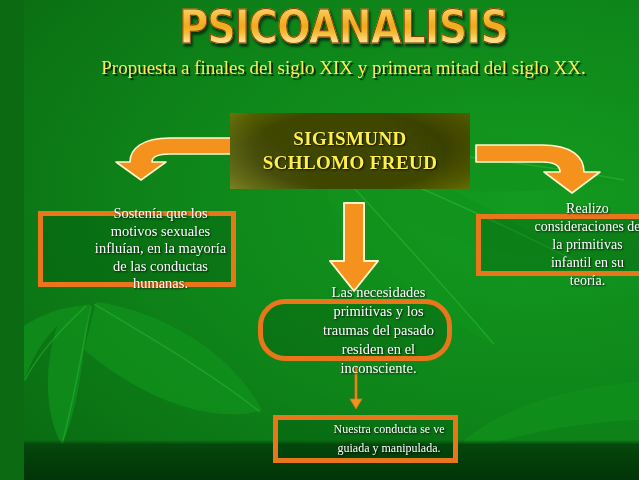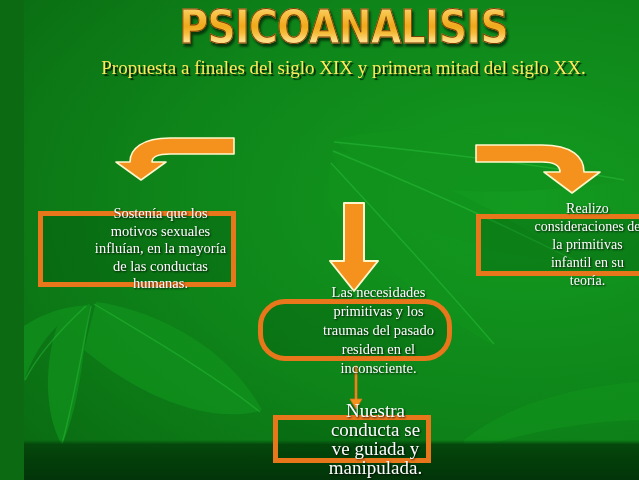--- a/index.html
+++ b/index.html
@@ -81,21 +81,21 @@
     text-align:center;
     font-family:"Liberation Serif", serif;
     color:#ffffff;
     text-shadow:1px 1px 2px rgba(0,0,0,.8);
     padding-left:47px;
   }
   .tbox .inner{padding:0 4px;}
   #box-left{left:14px;top:211px;width:198px;height:76px;font-size:14.5px;line-height:17.5px;}
   #box-right{left:452px;top:214px;width:176px;height:62px;font-size:14px;line-height:18px;}
   #box-mid{left:234px;top:299px;width:194px;height:62px;font-size:14.5px;line-height:19px;border-radius:27px;}
-  #box-bottom{left:249px;top:415px;width:158px;height:48px;font-size:19px;line-height:19px;}
+  #box-bottom{left:249px;top:415px;width:185px;height:48px;font-size:12px;line-height:19px;}
 
   
   .arrow{position:absolute;pointer-events:none;}
   .arrow svg{display:block;overflow:visible;}
 </style>
 </head>
 <body>
 
 <div id="slide">
 
@@ -160,20 +160,28 @@
       <path d="M18 2 L38 2 L38 60 L52 60 L28 90 L4 60 L18 60 Z" fill="#f5921e" stroke="#fff7cc" stroke-width="2" stroke-linejoin="round"></path>
     </svg>
   </div>
 
   <div class="arrow" style="left:324px;top:366px;">
     <svg width="16" height="44" viewBox="0 0 16 44">
       <path d="M7 0 L9 0 L9 33 L14 33 L8 43 L2 33 L7 33 Z" fill="#f5921e" stroke="#d8721a" stroke-width=".8" stroke-linejoin="round"></path>
     </svg>
   </div>
 
+  <div id="freud-box">
+    <div id="freud-inner"></div>
+    <div id="freud-bevel"></div>
+    <div id="freud-text">
+      <span>SIGISMUND</span>
+      <span>SCHLOMO FREUD</span>
+    </div>
+  </div>
 
   <div class="tbox" id="box-left">
     <span class="inner">Sostenía que los motivos sexuales  influían, en la mayoría de las conductas humanas.</span>
   </div>
 
   <div class="tbox" id="box-right">
     <span class="inner">Realizo consideraciones de la primitivas infantil en su teoría.</span>
   </div>
 
   <div class="tbox" id="box-mid">

